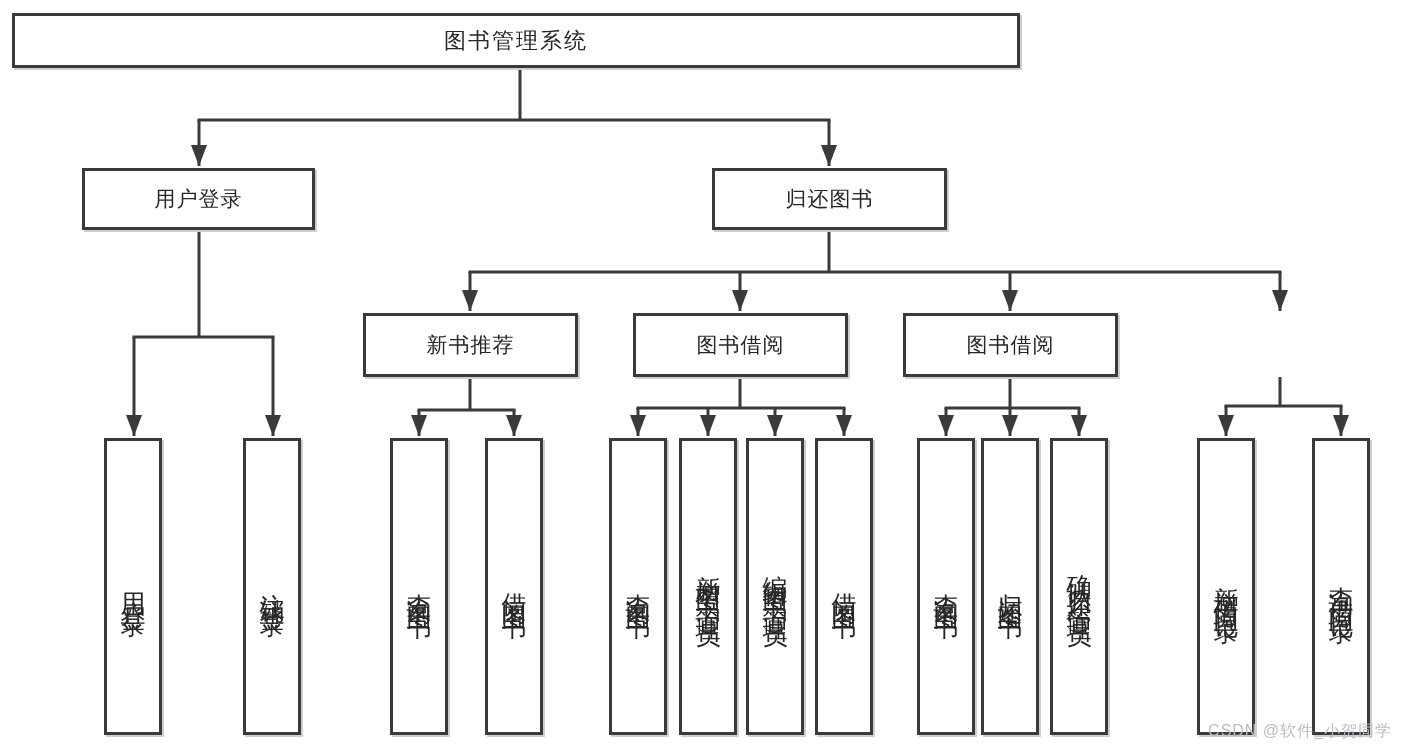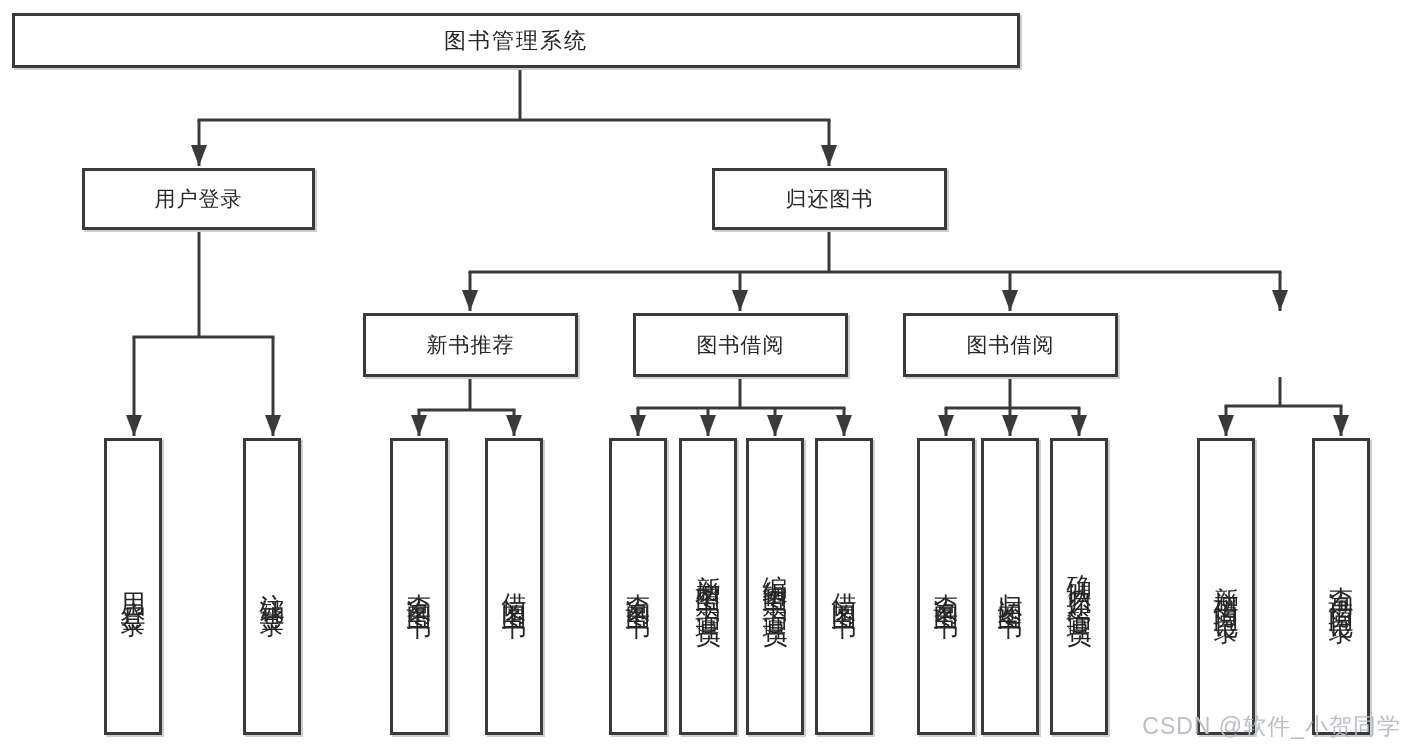--- a/index.html
+++ b/index.html
@@ -42,24 +42,24 @@
     writing-mode: vertical-rl;
     text-orientation: mixed;
     font-size: 25px;
     letter-spacing: 7px;
     color: #262626;
     line-height: 1;
     white-space: nowrap;
   }
   #watermark {
     position: absolute;
-    right: 4px;
+    right: 13px;
     bottom: 5px;
     z-index: 3;
-    font-size: 23px;
+    font-size: 16px;
     color: #b9bdc4;
     letter-spacing: 1px;
     white-space: nowrap;
     margin-top: 12px;
   }
 </style>
 </head>
 <body>
 
 <div id="stage">

